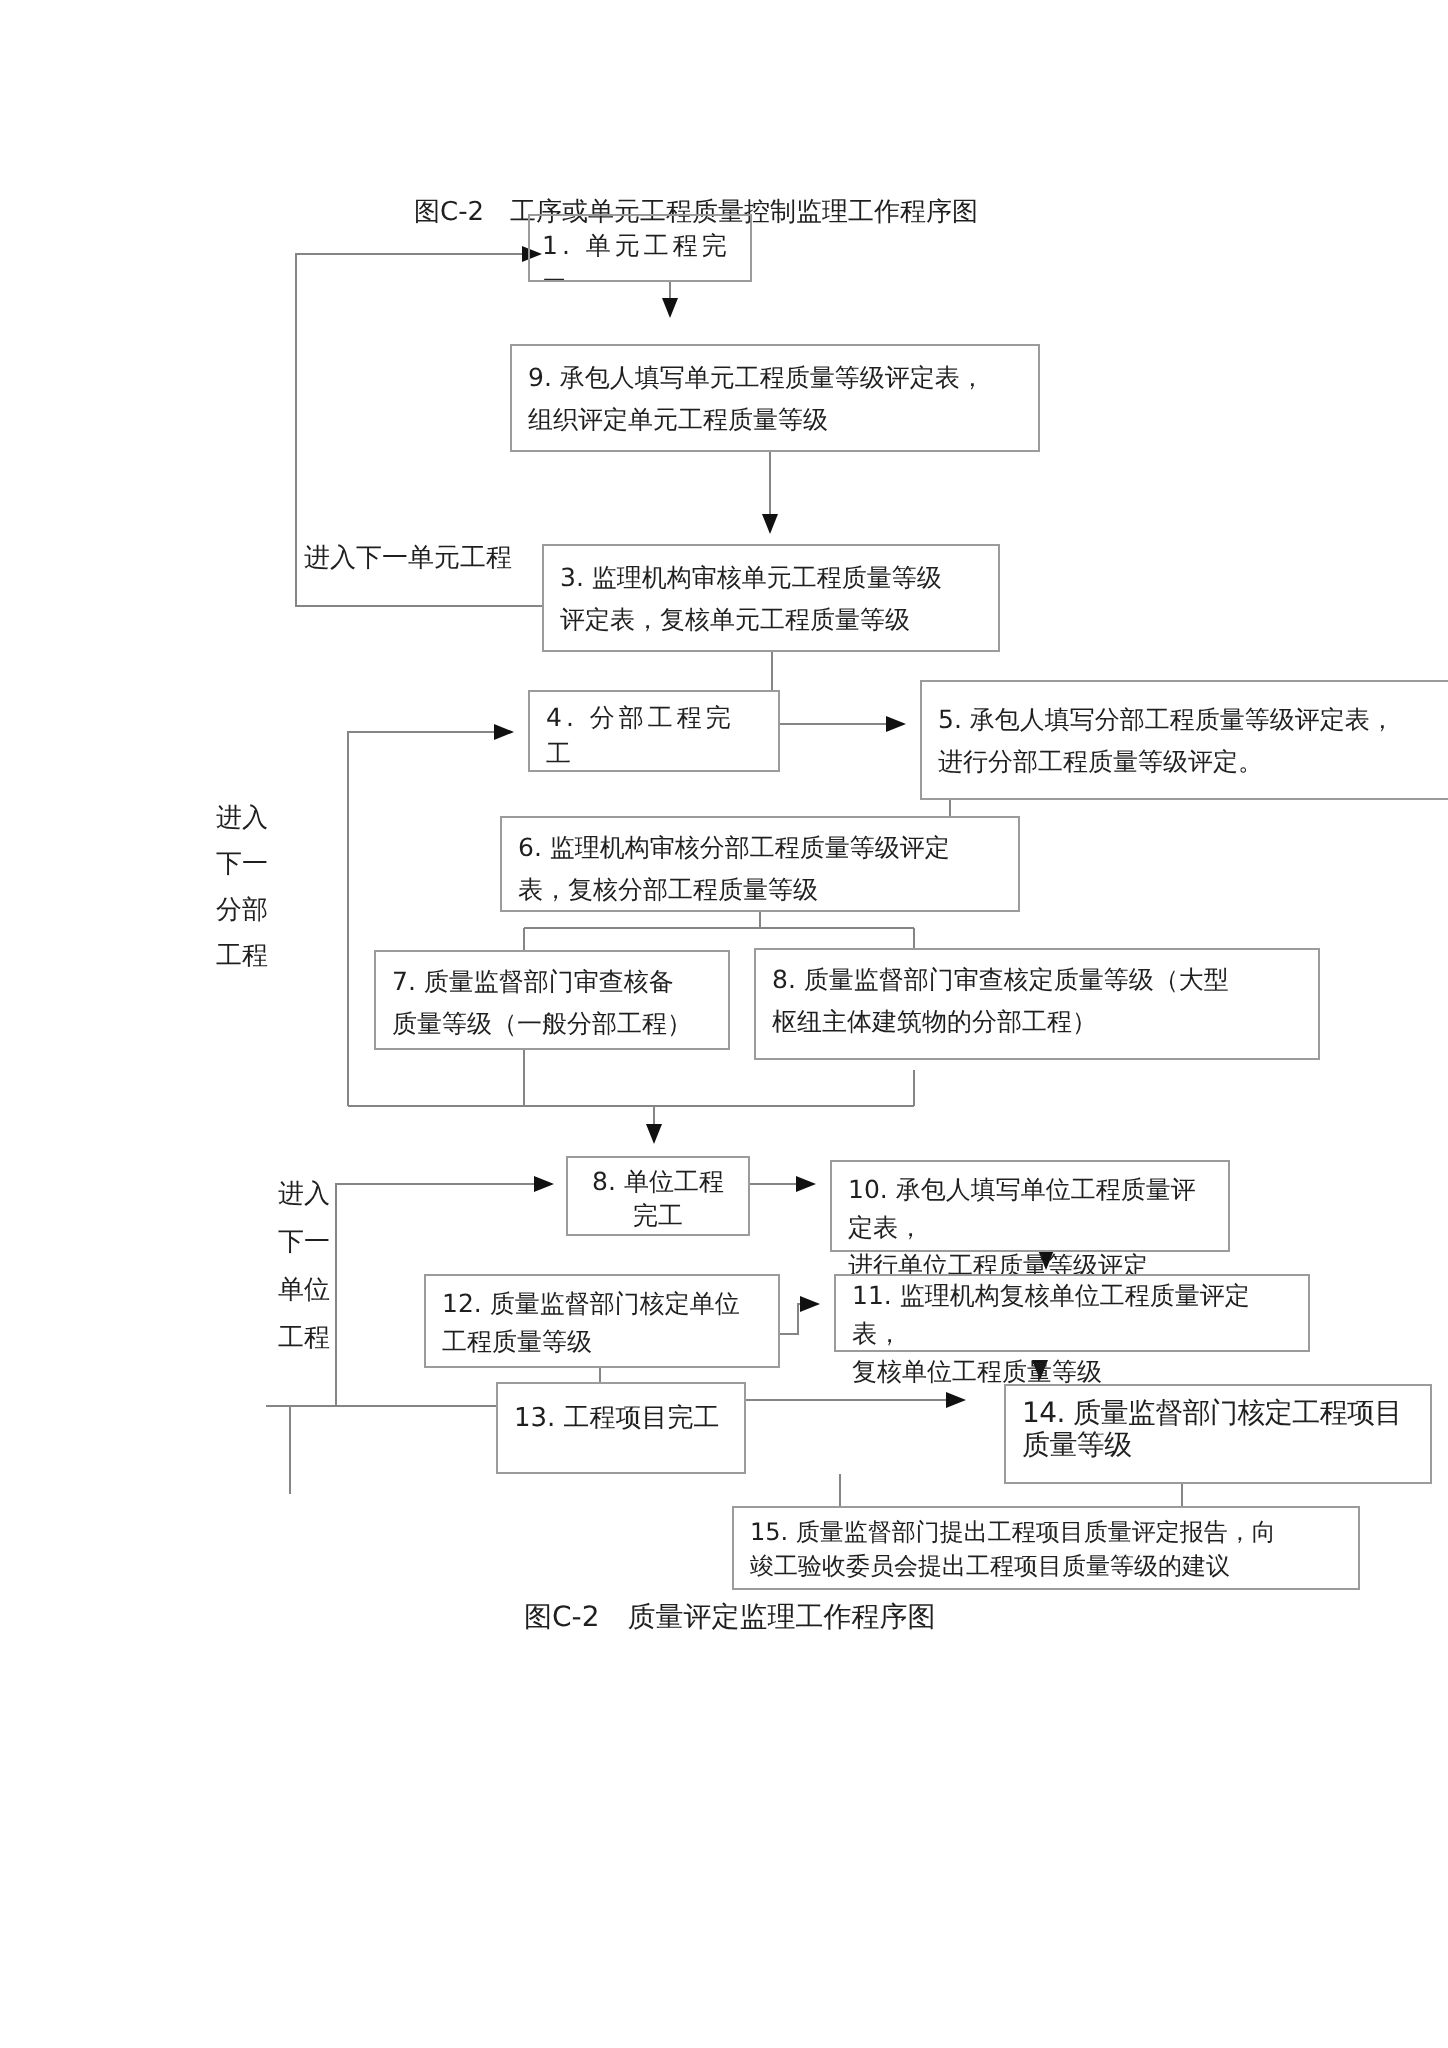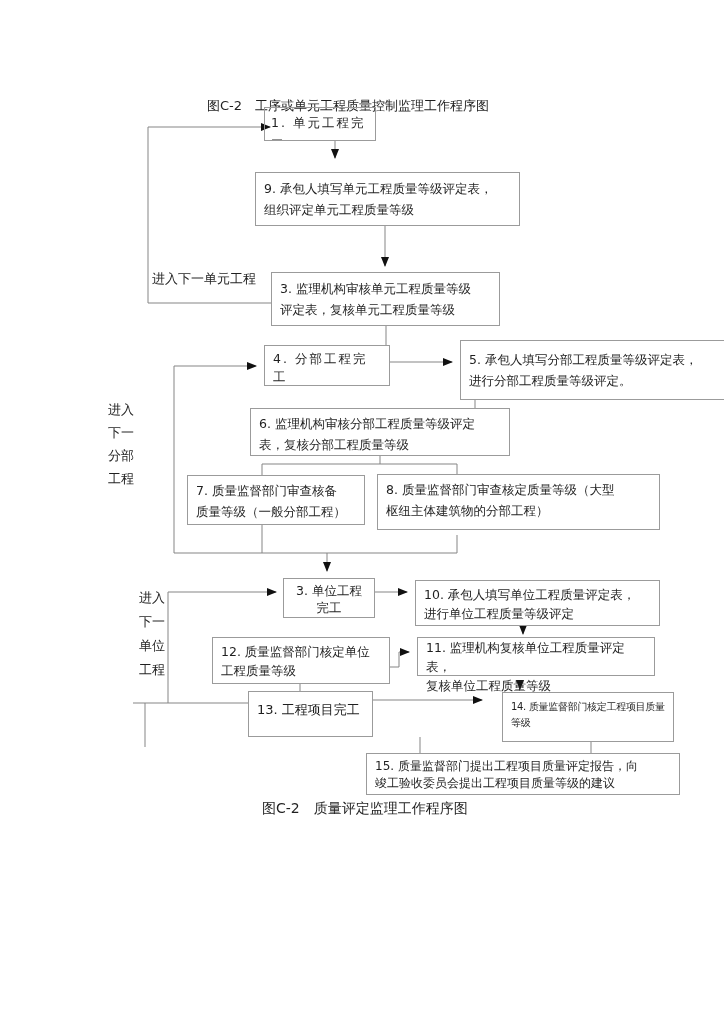--- a/index.html
+++ b/index.html
@@ -14,25 +14,25 @@
   #node-1{left:264px;top:107px;width:112px;height:34px;background:transparent;
           overflow:hidden;letter-spacing:2px;padding:4px 6px;line-height:22px;z-index:2;}
   #node-2{left:255px;top:172px;width:265px;height:54px;}
   #node-3{left:271px;top:272px;width:229px;height:54px;}
   #node-4{left:264px;top:345px;width:126px;height:41px;letter-spacing:2px;padding:4px 8px;line-height:18px;}
   #node-5{left:460px;top:340px;width:296px;height:60px;padding-top:8px;}
   #node-6{left:250px;top:408px;width:260px;height:48px;padding-top:4px;}
   #node-7{left:187px;top:475px;width:178px;height:50px;padding-top:4px;}
   #node-8{left:377px;top:474px;width:283px;height:56px;padding-top:4px;}
   #node-9{left:283px;top:578px;width:92px;height:40px;text-align:center;line-height:17px;padding:3px 2px;}
-  #node-10{left:415px;top:580px;width:245px;height:46px;line-height:19px;padding-top:4px;}
+  #node-10{left:415px;top:580px;width:200px;height:46px;line-height:19px;padding-top:4px;}
   #node-11{left:417px;top:637px;width:238px;height:39px;line-height:19px;padding-top:0;}
   #node-12{left:212px;top:637px;width:178px;height:47px;line-height:19px;padding-top:4px;}
   #node-13{left:248px;top:691px;width:125px;height:46px;padding-top:7px;font-size:13px;}
-  #node-14{left:502px;top:692px;width:172px;height:50px;font-size:10px;letter-spacing:-0.3px;line-height:16px;padding-top:6px;}
+  #node-14{left:502px;top:692px;width:214px;height:50px;font-size:14px;letter-spacing:-0.3px;line-height:16px;padding-top:6px;}
   #node-15{left:366px;top:753px;width:314px;height:42px;line-height:17px;padding:4px 8px;font-size:12px;}
   #fig1-title{left:207px;top:97px;}
   #fig2-caption{left:262px;top:800px;font-size:14px;z-index:2;}
   #label-unit{left:152px;top:270px;}
   #label-sub{left:108px;top:398px;line-height:23px;}
   #label-unitproj{left:139px;top:586px;line-height:24px;}
 </style>
 </head>
 <body>
 
@@ -97,21 +97,21 @@
   <div class="node" id="node-4">4. 分部工程完
 工</div>
   <div class="node" id="node-5">5. 承包人填写分部工程质量等级评定表，
 进行分部工程质量等级评定。</div>
   <div class="node" id="node-6">6. 监理机构审核分部工程质量等级评定
 表，复核分部工程质量等级</div>
   <div class="node" id="node-7">7. 质量监督部门审查核备
 质量等级（一般分部工程）</div>
   <div class="node" id="node-8">8. 质量监督部门审查核定质量等级（大型
 枢纽主体建筑物的分部工程）</div>
-  <div class="node" id="node-9">3. 单位工程
+  <div class="node" id="node-9">8. 单位工程
 完工</div>
   <div class="node" id="node-10">10. 承包人填写单位工程质量评定表，
 进行单位工程质量等级评定</div>
   <div class="node" id="node-11">11. 监理机构复核单位工程质量评定表，
 复核单位工程质量等级</div>
   <div class="node" id="node-12">12. 质量监督部门核定单位
 工程质量等级</div>
   <div class="node" id="node-13">13. 工程项目完工</div>
   <div class="node" id="node-14">14. 质量监督部门核定工程项目质量等级</div>
   <div class="node" id="node-15">15. 质量监督部门提出工程项目质量评定报告，向

